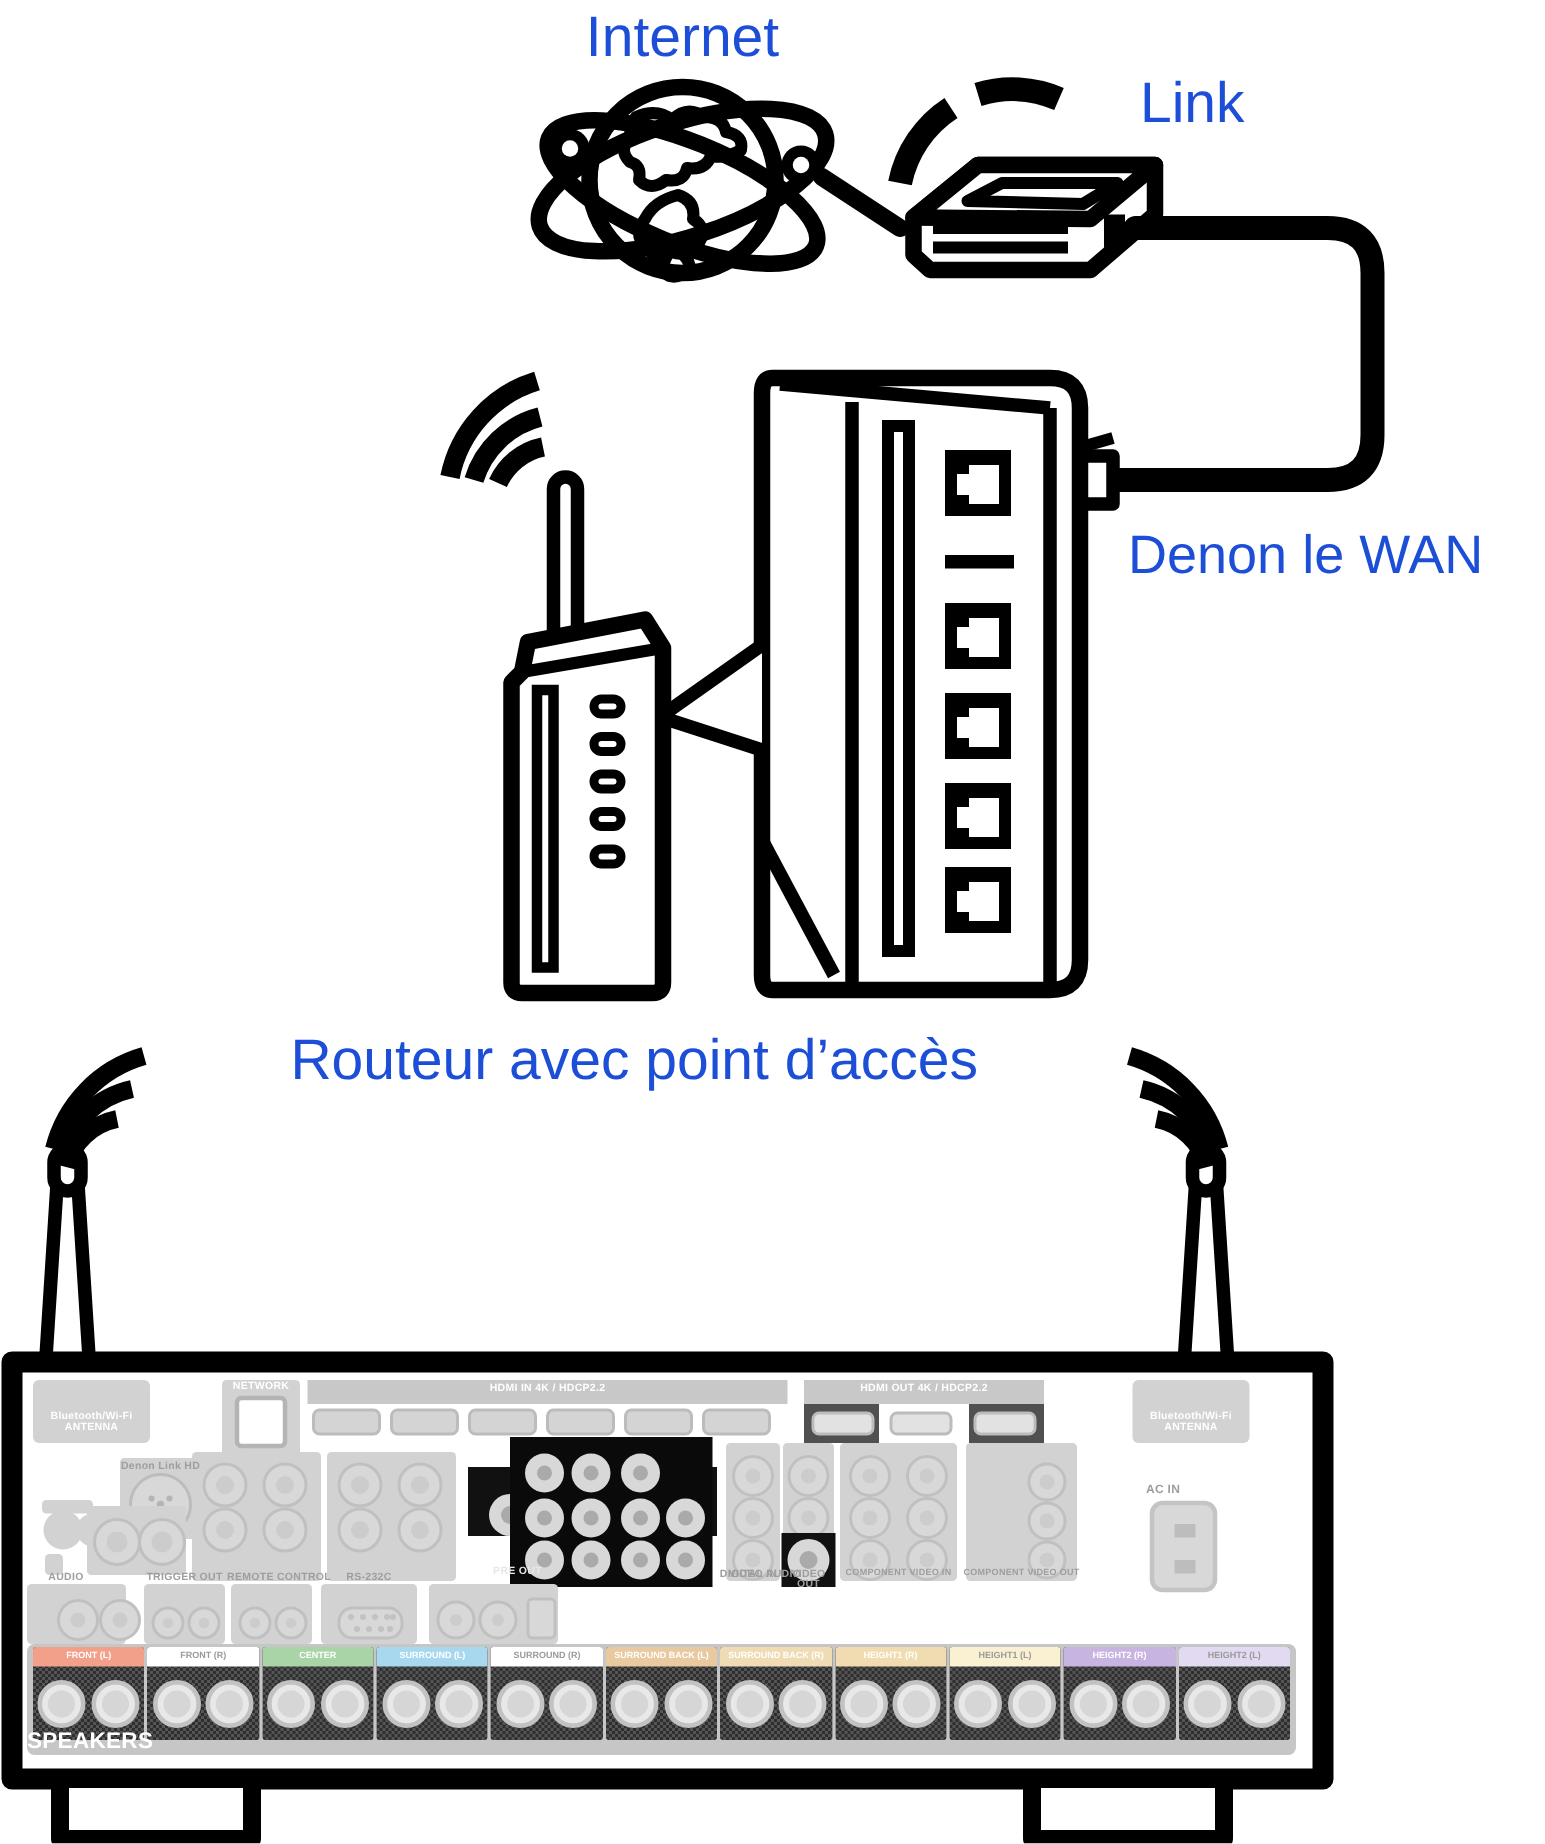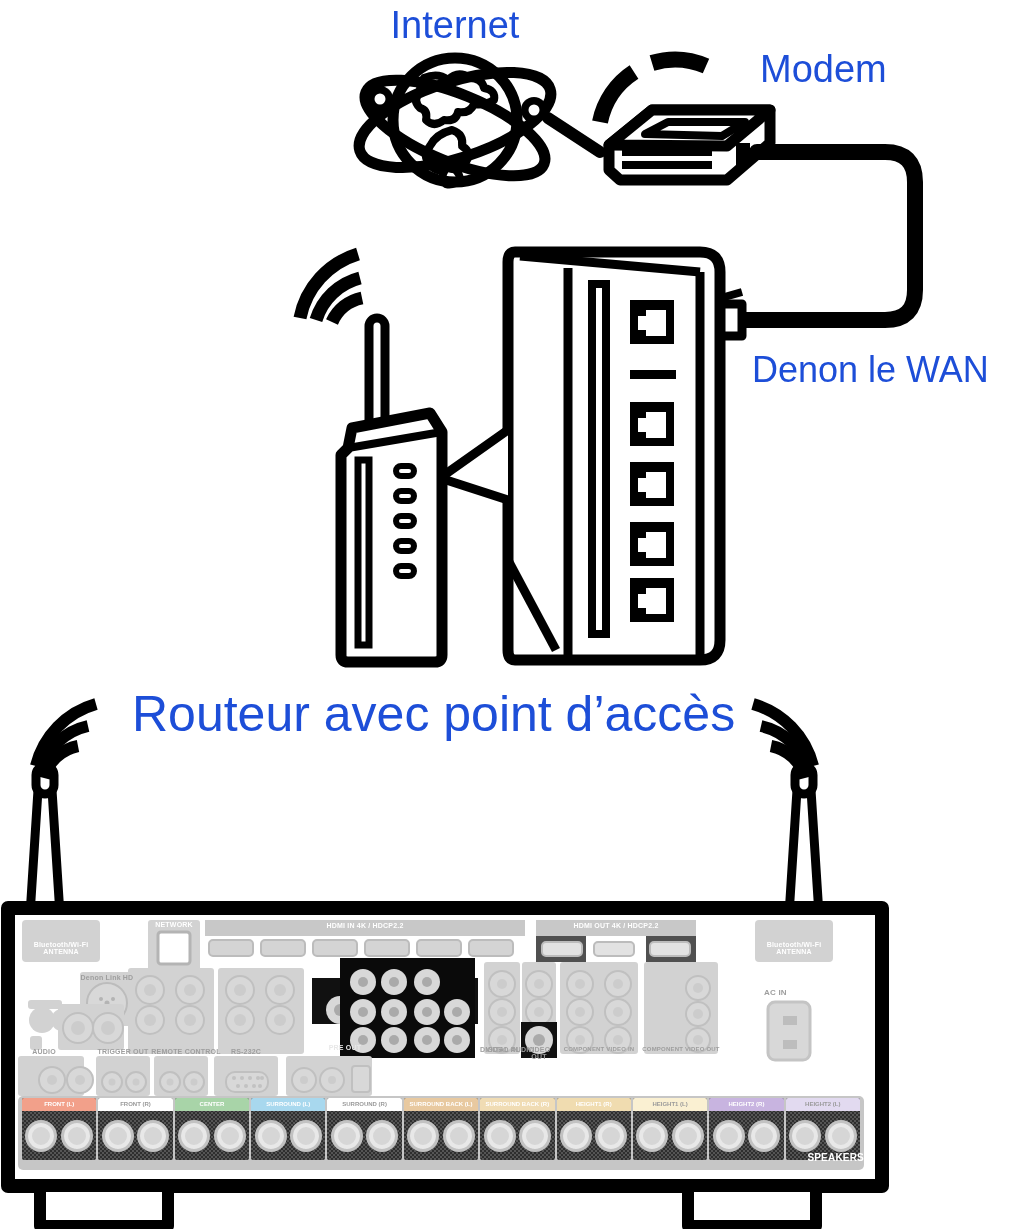--- a/index.html
+++ b/index.html
@@ -29,22 +29,22 @@
     position: absolute;
     font-family: "Liberation Sans", sans-serif;
     color: #1d4ed8;
     white-space: nowrap;
     line-height: 1.12;
   }
   #label-internet { left: 0; top: 4px; width: 910px; text-align: center; font-size: 38px; }
   #label-modem { left: 760px; top: 48px; font-size: 38px; }
   #label-wan { left: 752px; top: 350px; font-size: 36px; }
   #label-router {
-    left: 132px; top: 686px; width: 500px;
-    text-align: left; font-size: 50px;
+    left: 152px; top: 686px; width: 500px;
+    text-align: right; font-size: 38px;
   }
 </style>
 </head>
 <body>
 
 <div id="page">
 
   <svg class="layer" viewBox="0 0 1030 1229">
 
     <g fill="none" stroke="#000" stroke-width="11" stroke-linecap="round" stroke-linejoin="round">
@@ -491,21 +491,21 @@
     <div style="position:absolute;left:484px;top:1046px;width:36px;text-align:center;color:#9e9e9e;">VIDEO IN</div>
     <div style="position:absolute;left:521px;top:1046px;width:36px;text-align:center;color:#9e9e9e;">VIDEO OUT</div>
     <div style="position:absolute;left:558px;top:1046px;width:82px;text-align:center;color:#9e9e9e;font-size:6px;">COMPONENT VIDEO IN</div>
     <div style="position:absolute;left:642px;top:1046px;width:78px;text-align:center;color:#9e9e9e;font-size:6px;">COMPONENT VIDEO OUT</div>
 
     <div style="position:absolute;left:18px;top:1048px;width:52px;text-align:center;color:#9e9e9e;">AUDIO</div>
     <div style="position:absolute;left:92px;top:1048px;width:62px;text-align:center;color:#9e9e9e;">TRIGGER OUT</div>
     <div style="position:absolute;left:150px;top:1048px;width:72px;text-align:center;color:#9e9e9e;">REMOTE CONTROL</div>
     <div style="position:absolute;left:212px;top:1048px;width:68px;text-align:center;color:#9e9e9e;">RS-232C</div>
 
-    <div style="position:absolute;left:18px;top:1152px;width:846px;text-align:right;color:#ffffff;font-size:10px;">SPEAKERS</div>
+    <div style="position:absolute;left:18px;top:1152px;width:846px;text-align:left;color:#ffffff;font-size:15px;">SPEAKERS</div>
   </div>
 
   <div class="lbl" id="label-internet">Internet</div>
-  <div class="lbl" id="label-modem">Modem</div>
+  <div class="lbl" id="label-modem">Link</div>
   <div class="lbl" id="label-wan">Denon le WAN</div>
   <div class="lbl" id="label-router">Routeur avec point d’accès</div>
 
 </div>
 
 </body></html>

